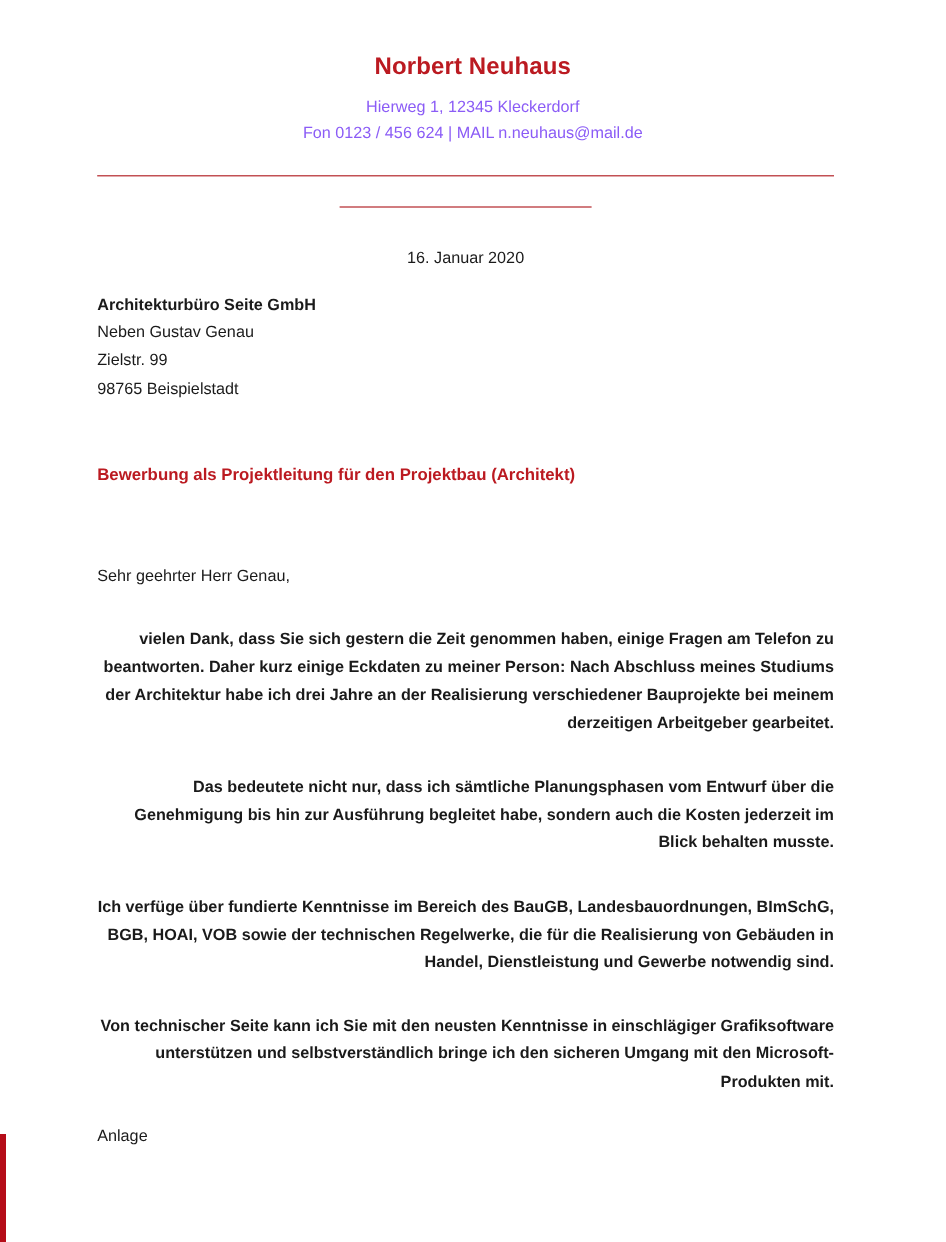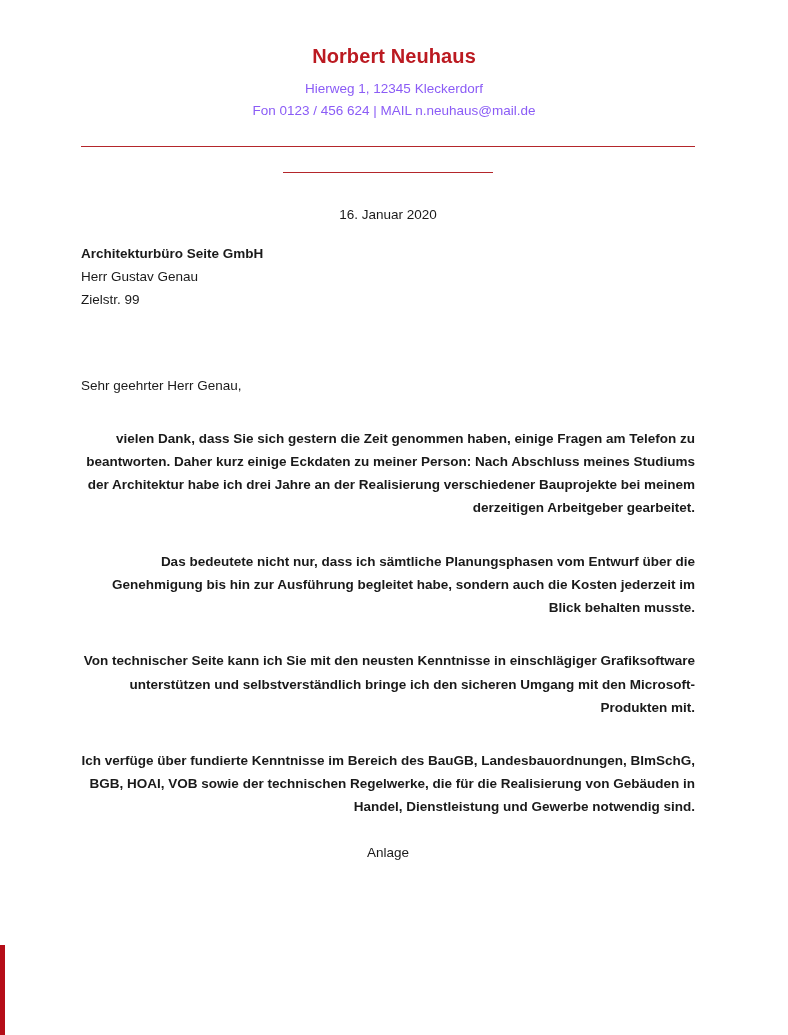--- a/index.html
+++ b/index.html
@@ -114,21 +114,20 @@
     font-size: 13.5px;
     line-height: 1.72;
     text-align: right;
     font-weight: bold;
   }
 
   .closing {
     margin-top: 22px;
     font-size: 13.5px;
     line-height: 1.72;
-    text-align: center;
   }
 </style>
 </head>
 <body>
 
 <div class="page">
 
   <div class="edge-accent"></div>
 
   <div class="letterhead">
@@ -139,28 +138,30 @@
 
   <div class="rule-wide"></div>
   <div class="rule-short"></div>
 
   <div class="content">
 
     <div class="date-line">16. Januar 2020</div>
 
     <div class="recipient">
       <div class="company">Architekturbüro Seite GmbH</div>
-      <div>Herr Gustav Genau</div>
+      <div>Neben Gustav Genau</div>
       <div>Zielstr. 99</div>
+      <div>98765 Beispielstadt</div>
     </div>
 
+    <div class="subject">Bewerbung als Projektleitung für den Projektbau (Architekt)</div>
 
     <div class="salutation">Sehr geehrter Herr Genau,</div>
 
     <p class="para">vielen Dank, dass Sie sich gestern die Zeit genommen haben, einige Fragen am Telefon zu beantworten. Daher kurz einige Eckdaten zu meiner Person: Nach Abschluss meines Studiums der Architektur habe ich drei Jahre an der Realisierung verschiedener Bauprojekte bei meinem derzeitigen Arbeitgeber gearbeitet.</p>
     <p class="para">Das bedeutete nicht nur, dass ich sämtliche Planungsphasen vom Entwurf über die Genehmigung bis hin zur Ausführung begleitet habe, sondern auch die Kosten jederzeit im Blick behalten musste.</p>
+    <p class="para">Ich verfüge über fundierte Kenntnisse im Bereich des BauGB, Landesbauordnungen, BImSchG, BGB, HOAI, VOB sowie der technischen Regelwerke, die für die Realisierung von Gebäuden in Handel, Dienstleistung und Gewerbe notwendig sind.</p>
     <p class="para">Von technischer Seite kann ich Sie mit den neusten Kenntnisse in einschlägiger Grafiksoftware unterstützen und selbstverständlich bringe ich den sicheren Umgang mit den Microsoft-Produkten mit.</p>
-    <p class="para">Ich verfüge über fundierte Kenntnisse im Bereich des BauGB, Landesbauordnungen, BImSchG, BGB, HOAI, VOB sowie der technischen Regelwerke, die für die Realisierung von Gebäuden in Handel, Dienstleistung und Gewerbe notwendig sind.</p>
 
     <div class="closing">Anlage</div>
 
   </div>
 </div>
 
 </body></html>

